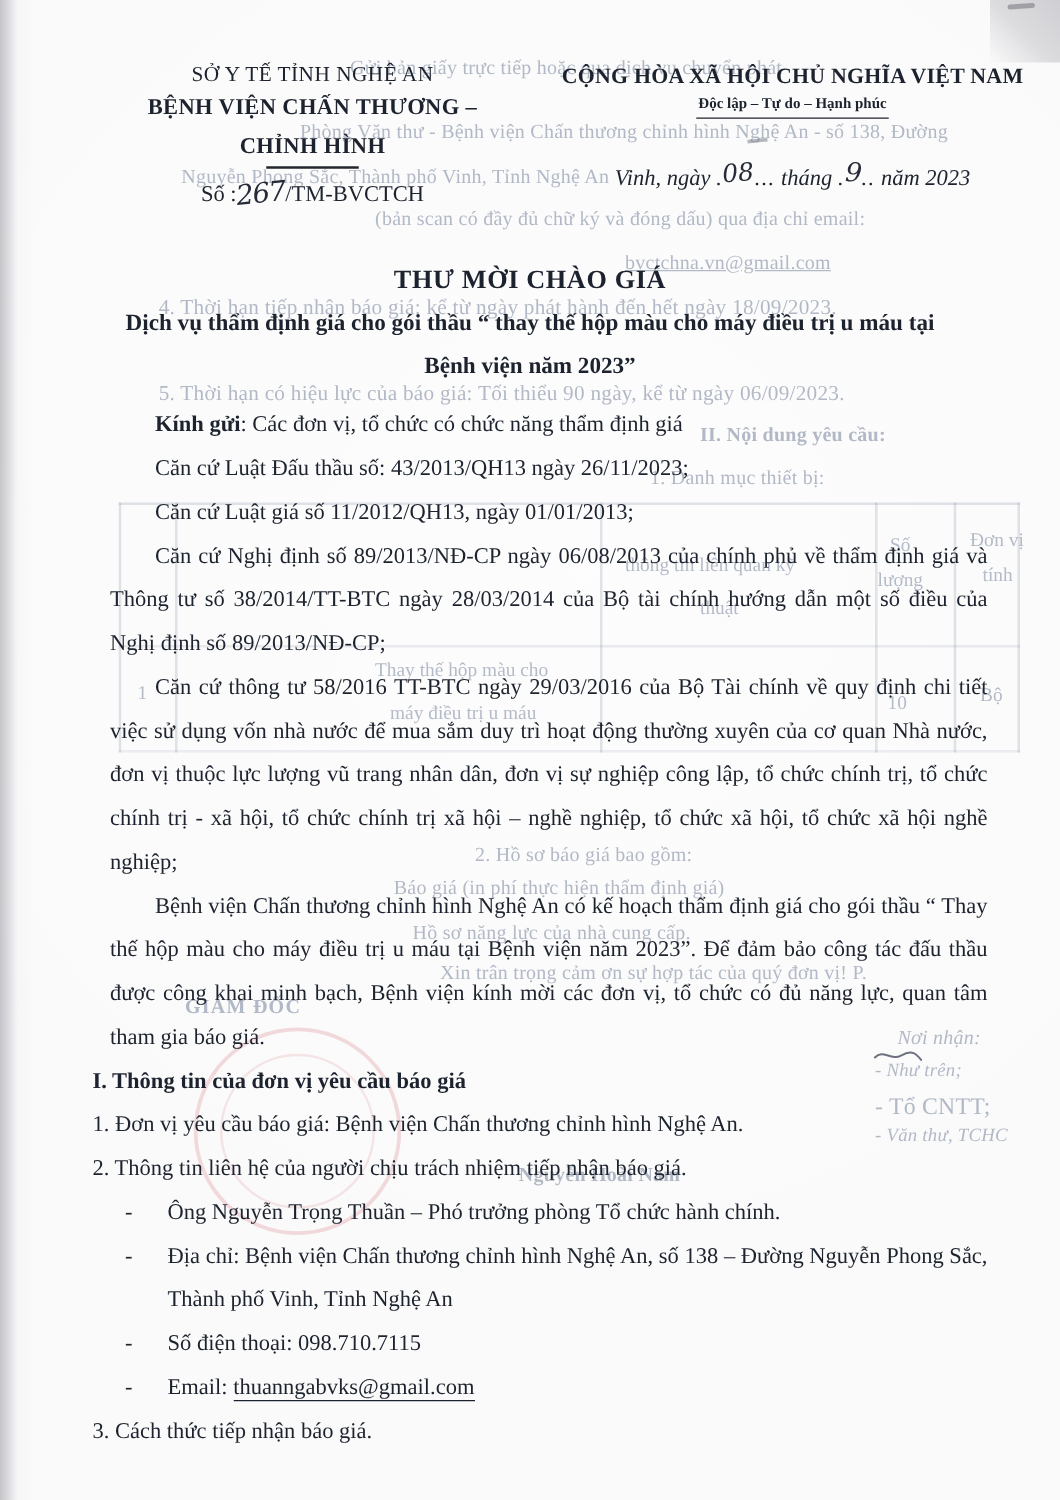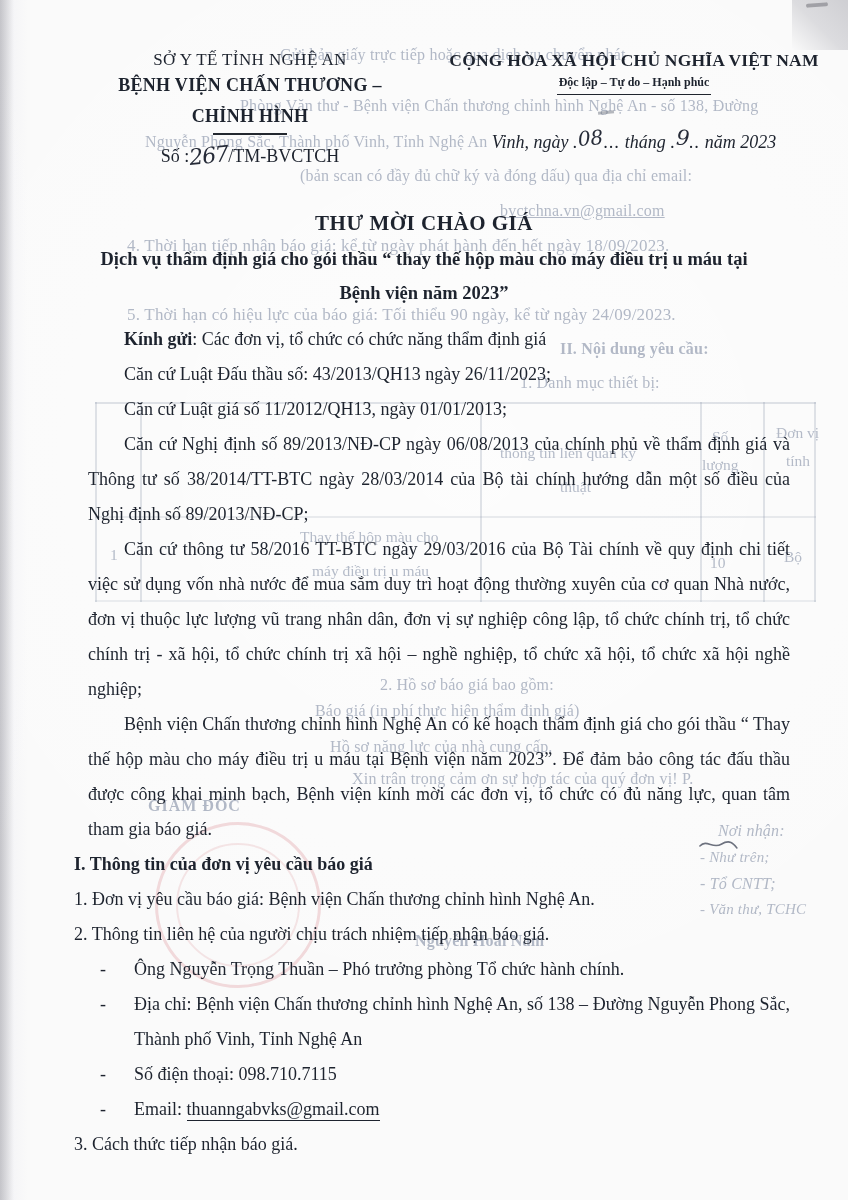--- a/index.html
+++ b/index.html
@@ -38,21 +38,21 @@
   .bl6  { left:127px; top:305px; font-size:17px; }
   .bl7  { left:560px; top:340px; font-weight:bold; }
   .bl8  { left:520px; top:374px; }
   .bl9  { left:380px; top:676px; }
   .bl10 { left:315px; top:702px; }
   .bl11 { left:330px; top:738px; }
   .bl12 { left:352px; top:770px; }
   .bl13 { left:148px; top:797px; font-weight:bold; letter-spacing:1px; }
   .bl14 { left:718px; top:822px; font-weight:normal; font-style:italic; font-size:16px; }
   .bl15 { left:700px; top:849px; font-style:italic; font-size:15px; }
-  .bl16 { left:700px; top:875px; font-style:italic; font-size:16px; }
+  .bl16 { left:700px; top:875px; font-size:19px; }
   .bl17 { left:700px; top:901px; font-style:italic; font-size:15px; }
   .bl18 { left:415px; top:932px; font-weight:bold; }
 
   
   .tl { position:absolute; background:rgba(140,150,170,.26); filter:blur(.4px); }
   .tlv { width:2px; top:402px; height:200px; }
   .tlv1{ left:95px; } .tlv2{ left:140px; } .tlv3{ left:480px; }
   .tlv4{ left:700px; } .tlv5{ left:763px; } .tlv6{ left:814px; }
   .tlh { height:2px; left:95px; width:721px; }
   .tlh1{ top:402px; } .tlh2{ top:516px; opacity:.7; } .tlh3{ top:600px; opacity:.6; }
@@ -111,21 +111,21 @@
   <div class="corner-tick"></div>
   <div class="dash-mark"></div>
 
   <div class="bleed">
     <div class="bl bl0">Gửi bản giấy trực tiếp hoặc qua dịch vụ chuyển phát</div>
     <div class="bl bl1">Phòng Văn thư - Bệnh viện Chấn thương chỉnh hình Nghệ An - số 138, Đường</div>
     <div class="bl bl2">Nguyễn Phong Sắc, Thành phố Vinh, Tỉnh Nghệ An</div>
     <div class="bl bl3">(bản scan có đầy đủ chữ ký và đóng dấu) qua địa chỉ email:</div>
     <div class="bl bl4">bvctchna.vn@gmail.com</div>
     <div class="bl bl5">4. Thời hạn tiếp nhận báo giá: kể từ ngày phát hành đến hết ngày 18/09/2023.</div>
-    <div class="bl bl6">5. Thời hạn có hiệu lực của báo giá: Tối thiểu 90 ngày, kể từ ngày 24/09/2023.</div>
+    <div class="bl bl6">5. Thời hạn có hiệu lực của báo giá: Tối thiểu 90 ngày, kể từ ngày 06/09/2023.</div>
     <div class="bl bl7">II. Nội dung yêu cầu:</div>
     <div class="bl bl8">1. Danh mục thiết bị:</div>
     <div class="bl bl9">2. Hồ sơ báo giá bao gồm:</div>
     <div class="bl bl10">Báo giá (in phí thực hiện thẩm định giá)</div>
     <div class="bl bl11">Hồ sơ năng lực của nhà cung cấp.</div>
     <div class="bl bl12">Xin trân trọng cảm ơn sự hợp tác của quý đơn vị! P.</div>
     <div class="bl bl13">GIÁM ĐỐC</div>
     <div class="bl bl14">Nơi nhận:</div>
     <div class="bl bl15">- Như trên;</div>
     <div class="bl bl16">- Tổ CNTT;</div>

